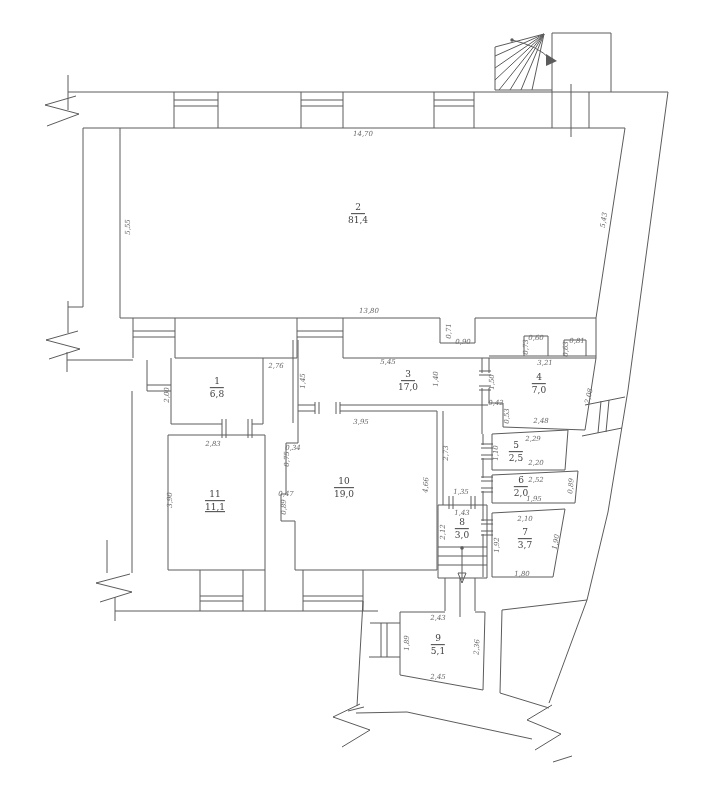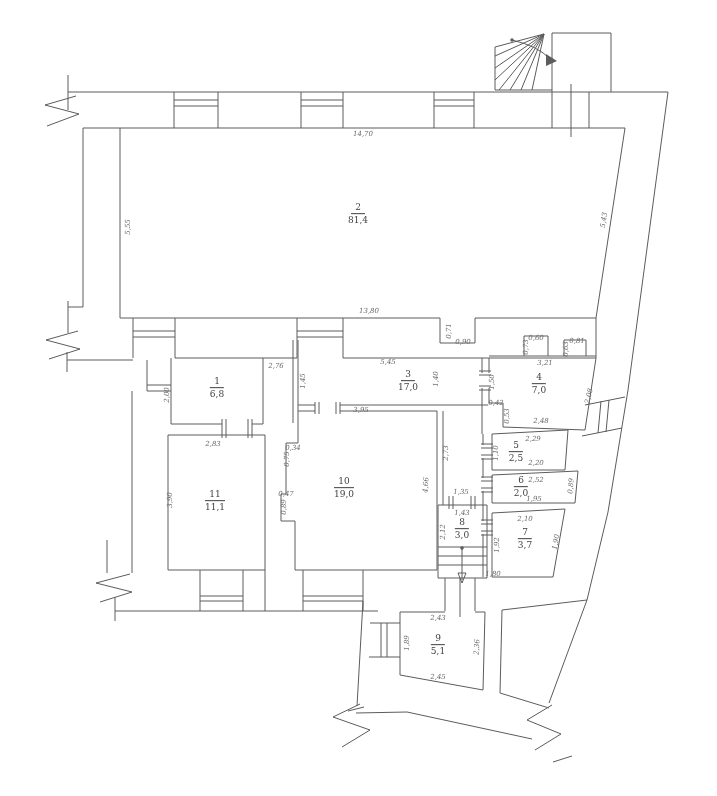--- a/index.html
+++ b/index.html
@@ -239,21 +239,21 @@
       <div class="room-label" style="left: 358px; top: 214px;"><div class="num">2</div><div class="area">81,4</div></div>
       <div class="room-label" style="left: 217px; top: 388px;"><div class="num">1</div><div class="area">6,8</div></div>
       <div class="room-label" style="left: 408px; top: 381px;"><div class="num">3</div><div class="area">17,0</div></div>
       <div class="room-label" style="left: 539px; top: 384px;"><div class="num">4</div><div class="area">7,0</div></div>
       <div class="room-label" style="left: 516px; top: 452px;"><div class="num">5</div><div class="area">2,5</div></div>
       <div class="room-label" style="left: 521px; top: 487px;"><div class="num">6</div><div class="area">2,0</div></div>
       <div class="room-label" style="left: 525px; top: 539px;"><div class="num">7</div><div class="area">3,7</div></div>
       <div class="room-label" style="left: 462px; top: 529px;"><div class="num">8</div><div class="area">3,0</div></div>
       <div class="room-label" style="left: 438px; top: 645px;"><div class="num">9</div><div class="area">5,1</div></div>
       <div class="room-label" style="left: 344px; top: 488px;"><div class="num">10</div><div class="area">19,0</div></div>
-      <div class="room-label" style="left: 215px; top: 501px;"><div class="num">11</div><div class="area">11,1</div></div>
+      <div class="room-label" style="left: 215px; top: 501px; text-decoration: underline;"><div class="num">11</div><div class="area">11,1</div></div>
       <div class="dim" style="left: 363px; top: 134px; --r: 0deg;">14,70</div>
       <div class="dim" style="left: 128px; top: 227px; --r: -90deg;">5,55</div>
       <div class="dim" style="left: 604px; top: 220px; --r: -81deg;">5,43</div>
       <div class="dim" style="left: 369px; top: 311px; --r: 0deg;">13,80</div>
       <div class="dim" style="left: 449px; top: 331px; --r: -90deg;">0,71</div>
       <div class="dim" style="left: 463px; top: 342px; --r: 0deg;">0,90</div>
       <div class="dim" style="left: 260px; top: 366px; margin-left: 16px; --r: 0deg;">2,76</div>
       <div class="dim" style="left: 167px; top: 395px; --r: -90deg;">2,00</div>
       <div class="dim" style="left: 388px; top: 362px; --r: 0deg;">5,45</div>
       <div class="dim" style="left: 303px; top: 381px; --r: -90deg;">1,45</div>
@@ -268,28 +268,28 @@
       <div class="dim" style="left: 507px; top: 416px; --r: -90deg;">0,53</div>
       <div class="dim" style="left: 541px; top: 421px; --r: 0deg;">2,48</div>
       <div class="dim" style="left: 589px; top: 396px; --r: -78deg;">2,08</div>
       <div class="dim" style="left: 533px; top: 439px; --r: 0deg;">2,29</div>
       <div class="dim" style="left: 536px; top: 463px; --r: 0deg;">2,20</div>
       <div class="dim" style="left: 496px; top: 453px; --r: -90deg;">1,10</div>
       <div class="dim" style="left: 536px; top: 480px; font-style: italic; --r: 0deg;">2,52</div>
       <div class="dim" style="left: 534px; top: 499px; --r: 0deg;">1,95</div>
       <div class="dim" style="left: 571px; top: 486px; --r: -85deg;">0,89</div>
       <div class="dim" style="left: 525px; top: 519px; --r: 0deg;">2,10</div>
-      <div class="dim" style="left: 493px; top: 574px; --r: 0deg;">1,80</div>
+      <div class="dim" style="left: 522px; top: 574px; --r: 0deg;">1,80</div>
       <div class="dim" style="left: 556px; top: 542px; --r: -80deg;">1,90</div>
       <div class="dim" style="left: 497px; top: 545px; --r: -90deg;">1,92</div>
       <div class="dim" style="left: 462px; top: 513px; --r: 0deg;">1,43</div>
       <div class="dim" style="left: 443px; top: 532px; --r: -90deg;">2,12</div>
       <div class="dim" style="left: 461px; top: 492px; --r: 0deg;">1,35</div>
       <div class="dim" style="left: 446px; top: 453px; --r: -90deg;">2,73</div>
-      <div class="dim" style="left: 361px; top: 410px; --r: 0deg;">3,95</div>
+      <div class="dim" style="left: 361px; top: 422px; --r: 0deg;">3,95</div>
       <div class="dim" style="left: 426px; top: 485px; --r: -87deg;">4,66</div>
       <div class="dim" style="left: 293px; top: 448px; --r: 0deg;">0,34</div>
       <div class="dim" style="left: 287px; top: 459px; --r: -90deg;">0,75</div>
       <div class="dim" style="left: 286px; top: 494px; --r: 0deg;">0,47</div>
       <div class="dim" style="left: 284px; top: 507px; --r: -90deg;">0,89</div>
       <div class="dim" style="left: 213px; top: 444px; --r: 0deg;">2,83</div>
       <div class="dim" style="left: 170px; top: 500px; --r: -90deg;">3,90</div>
       <div class="dim" style="left: 438px; top: 618px; --r: 0deg;">2,43</div>
       <div class="dim" style="left: 438px; top: 677px; --r: 0deg;">2,45</div>
       <div class="dim" style="left: 407px; top: 643px; --r: -90deg;">1,89</div>

